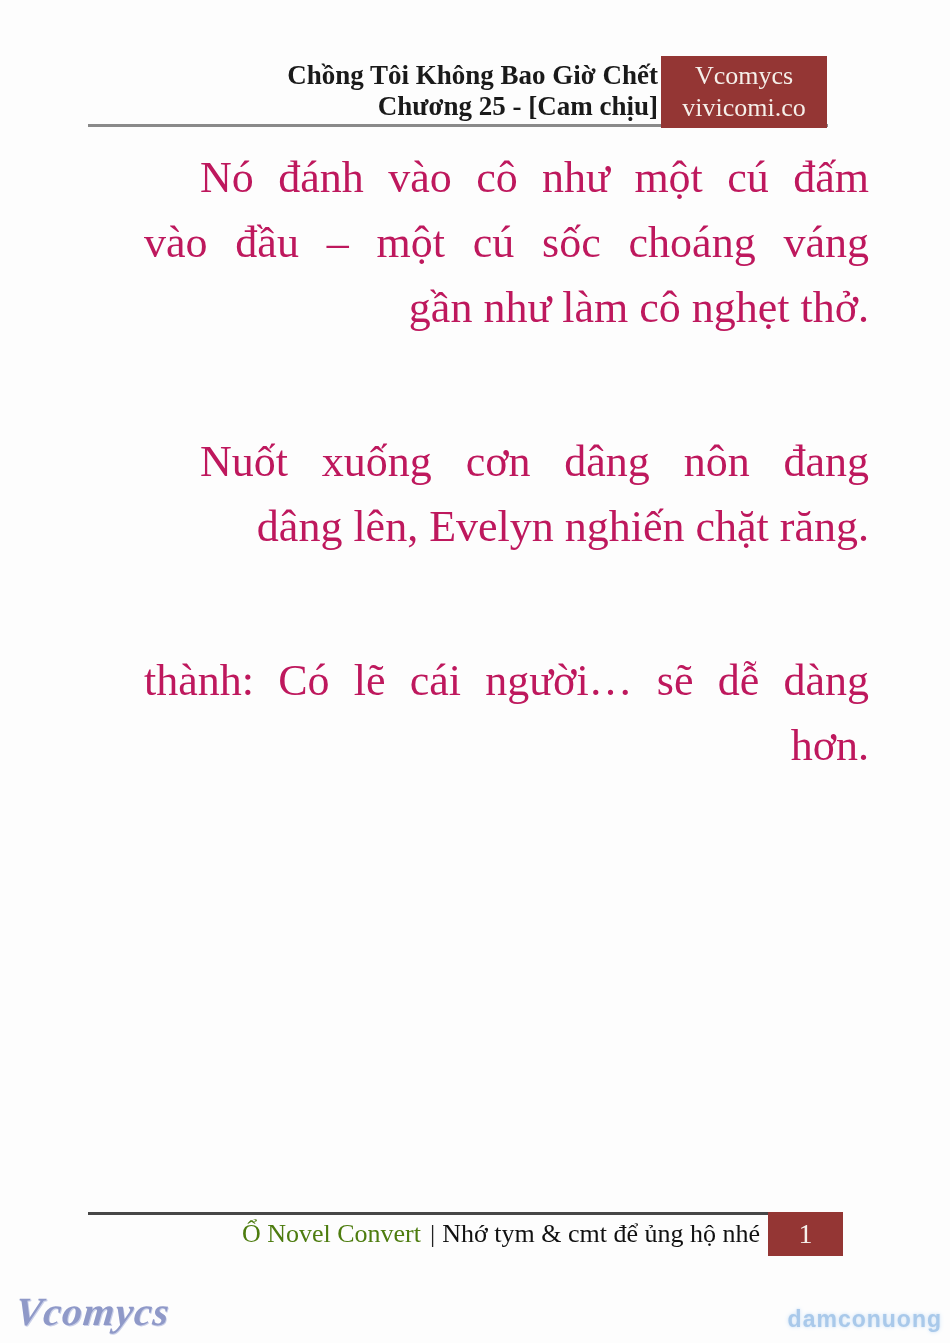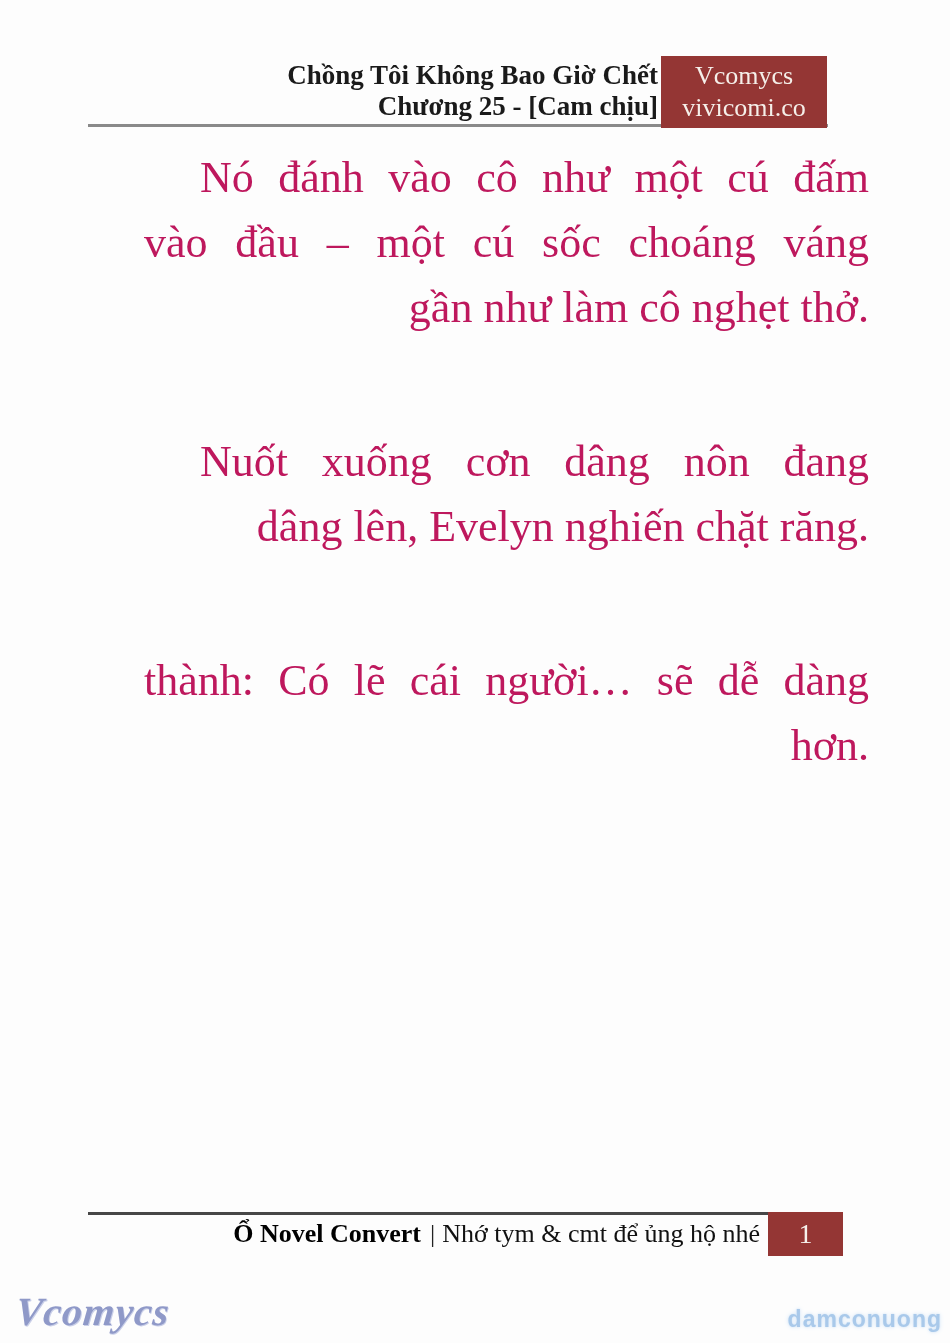--- a/index.html
+++ b/index.html
@@ -84,22 +84,22 @@
     left: 88px;
     top: 1217px;
     width: 672px;
     text-align: right;
     font-size: 26px;
     line-height: 34px;
     white-space: nowrap;
     color: #111111;
   }
   .footer-credit {
-    color: #000000;
-    font-weight: bold;
+    color: #4d7c0f;
+    font-weight: normal;
     margin-left: 20px;
   }
   .footer-sep { padding: 0 7px 0 9px; color: #222222; }
   .page-number-box {
     position: absolute;
     left: 768px;
     top: 1212px;
     width: 75px;
     height: 44px;
     background: #943634;

